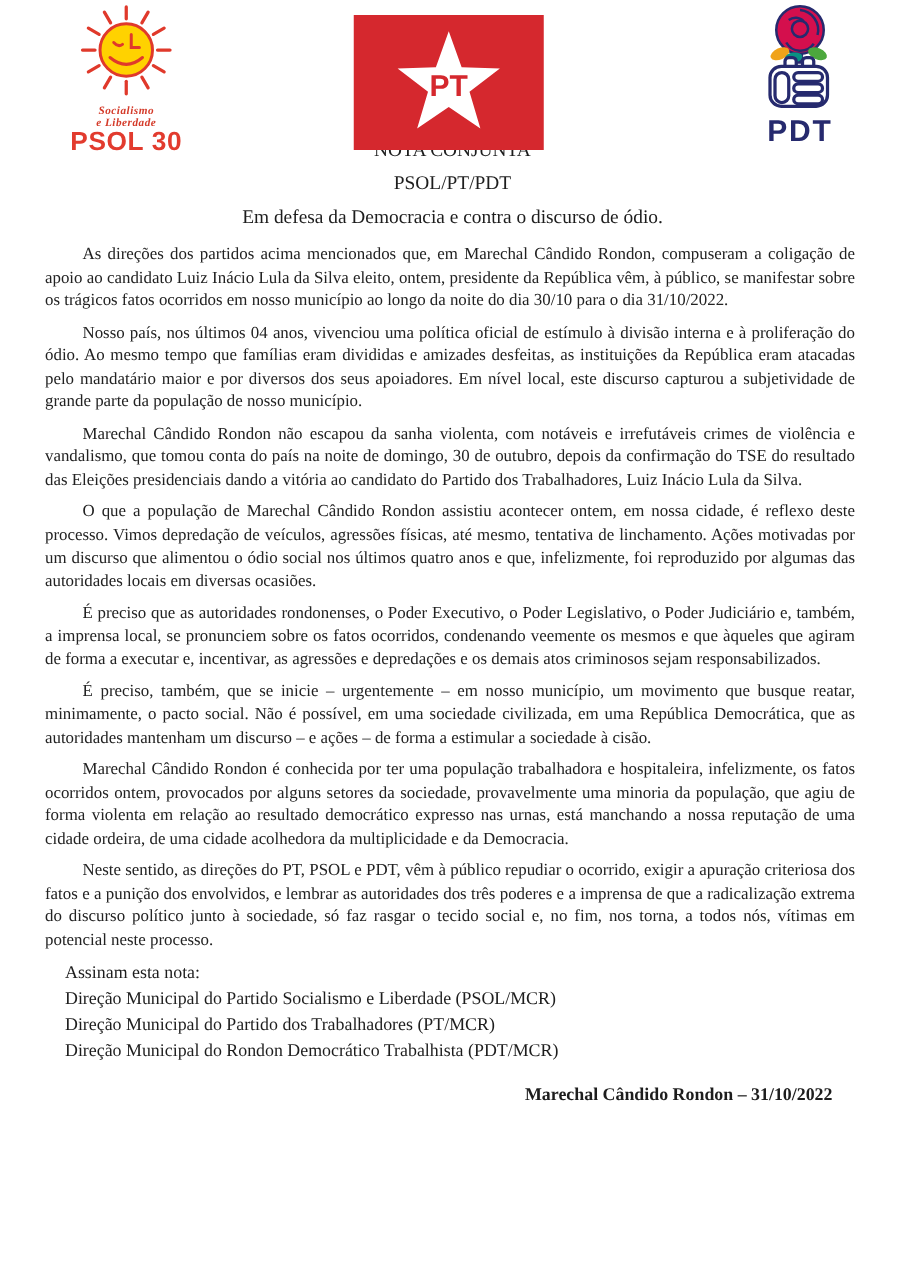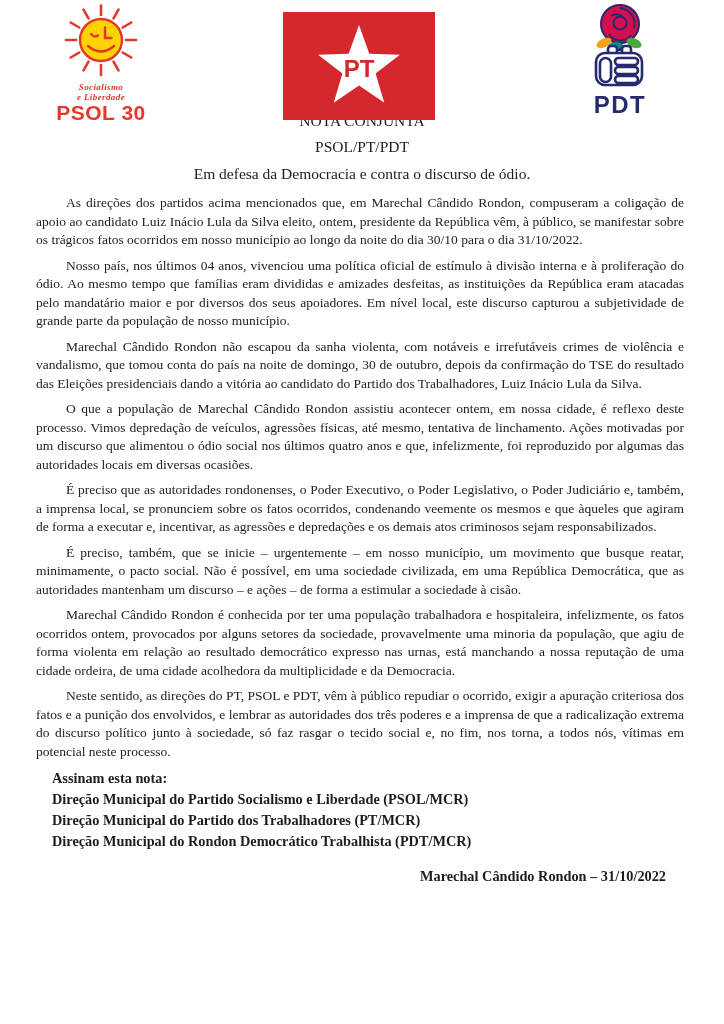--- a/index.html
+++ b/index.html
@@ -10,35 +10,35 @@
   }
   
   .header { position:relative; height:112px; }
   .psol-logo { position:absolute; left:50px; top:4px; width:102px; text-align:center; }
   .psol-tag { color:#d43b2a; font-style:italic; font-weight:bold; font-size:9px;
               line-height:10px; letter-spacing:0.4px; }
   .psol-wordmark { color:#e23b2e; font-family:"Liberation Sans", sans-serif;
                    font-weight:bold; font-size:21px; line-height:22px; letter-spacing:0.5px; }
   .pt-logo { position:absolute; left:283px; top:12px; width:152px; height:108px; background:#d5282e; }
   .pt-logo svg { display:block; }
-  .pdt-logo { position:absolute; left:576px; top:3px; width:88px; text-align:center; }
+  .pdt-logo { position:absolute; left:596px; top:3px; width:88px; text-align:center; }
   .pdt-wordmark { color:#262a6e; font-family:"Liberation Sans", sans-serif;
                   font-weight:bold; font-size:24px; line-height:24px; letter-spacing:1.5px; }
   
   .title-block { text-align:center; }
   .title-block .t { font-weight:normal; font-size:15.5px; line-height:17px; color:#1d1d1d; }
   .t1 { margin:0 0 9px 0; }
   .t2 { margin:0 0 10px 0;text-align:center; }
   .t3 { margin:0; }
   
   .body { margin-top:12px; padding:0 40px 0 36px; text-align:justify;
           font-size:13.5px; line-height:18.5px; color:#222; }
   .body p { margin:0 0 7px 0; text-indent:30px; }
   
-  .signature { padding:0 40px 0 52px; font-weight:bold;
+  .signature { padding:0 40px 0 52px; font-weight:normal;
                font-size:14.3px; line-height:21px; color:#1d1d1d; }
   .dateline { margin-top:16px; padding-right:58px; text-align:right;
               font-weight:bold; font-size:14.3px; color:#1d1d1d; }
 </style>
 </head>
 <body>
 
 <div class="page">
 
   <div class="header">

